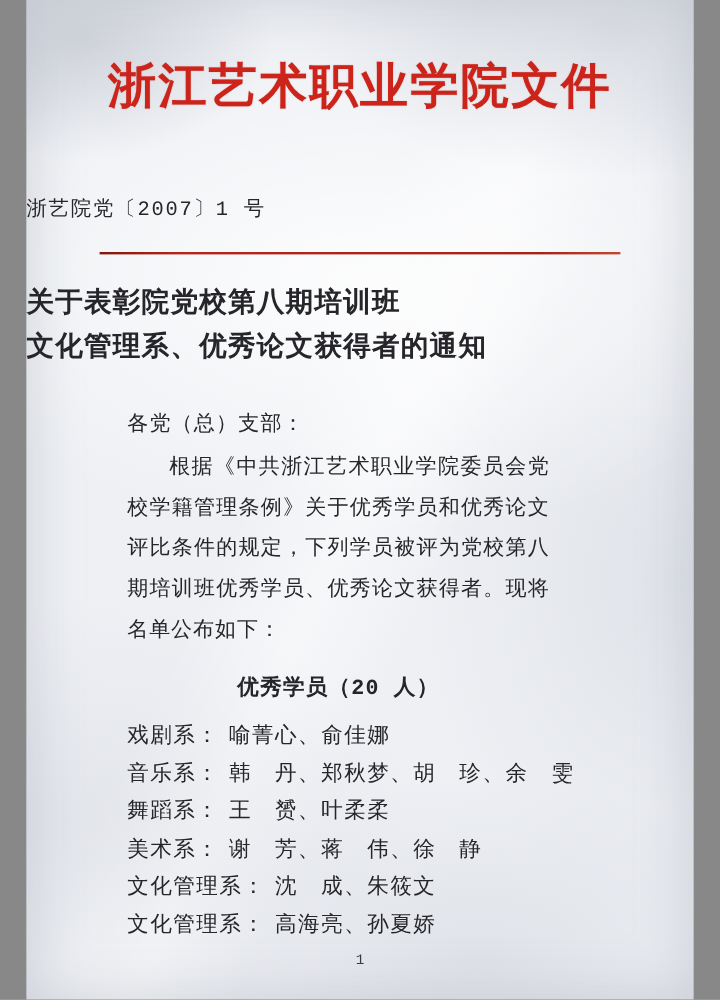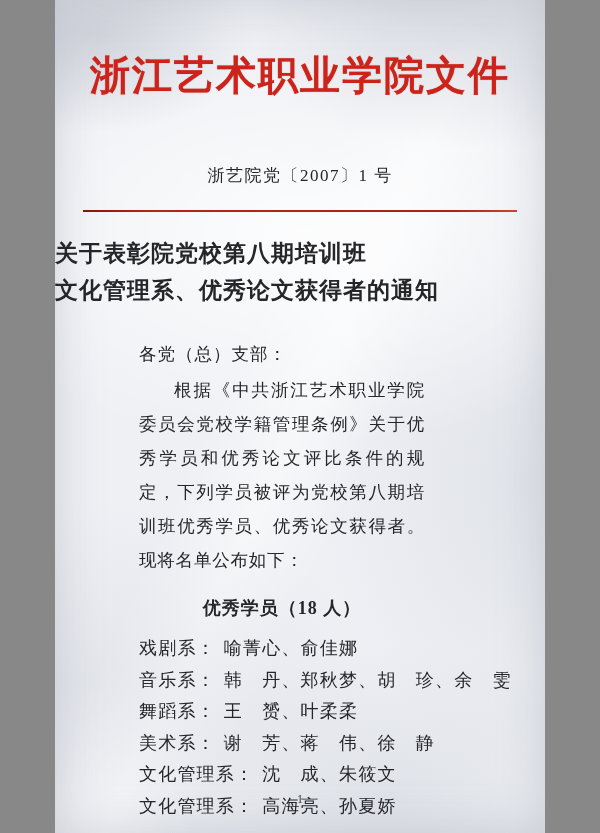--- a/index.html
+++ b/index.html
@@ -3,49 +3,49 @@
 <meta charset="utf-8">
 <style>
   html, body {
     margin: 0;
     padding: 0;
     background: #888;
     font-family: "Liberation Serif", "DejaVu Serif", serif;
   }
   .page {
     position: relative;
-    width: 490px;
+    width: 556px;
     height: 833px;
     margin: 0 auto;
     overflow: hidden;
     color: #26262a;
     background-color: #eef0f4;
     background-image:
       radial-gradient(ellipse 260px 160px at 8% 4%,  rgba(188,192,203,0.60), transparent 62%),
       radial-gradient(ellipse 420px 200px at 88% 3%, rgba(198,202,212,0.55), transparent 62%),
       radial-gradient(ellipse 520px 300px at 50% 28%, rgba(255,255,255,0.85), transparent 72%),
       radial-gradient(ellipse 300px 420px at 97% 58%, rgba(204,208,217,0.40), transparent 70%),
       radial-gradient(ellipse 420px 260px at 6% 82%,  rgba(209,212,220,0.38), transparent 70%),
       radial-gradient(ellipse 380px 220px at 68% 96%, rgba(203,207,216,0.42), transparent 70%),
       linear-gradient(115deg, transparent 40%, rgba(255,255,255,0.5) 50%, transparent 60%);
     box-shadow: inset 0 0 46px rgba(148,152,165,0.38);
+    font-family: Liberation Mono, monospace;
   }
   .doc-header {
     margin: 52px 30px 0 30px;
     text-align: center;
     font-size: 40px;
     font-weight: bold;
     letter-spacing: 2px;
     line-height: 1.2;
     color: #cc231a;
     text-shadow: 0 0 1px rgba(170,20,10,0.45);
   }
   .doc-number {
     margin-top: 66px;
-    text-align: center;
     font-size: 17px;
     letter-spacing: 1.5px;
     line-height: 20px;
   }
   .red-rule {
     width: 434px;
     height: 2px;
     margin: 24px auto 0 auto;
     background: linear-gradient(to right, #7e1810, #b4251a 15%, #a5241a 85%, #c04a35);
   }
@@ -113,21 +113,21 @@
     <div>关于表彰院党校第八期培训班</div>
     <div>文化管理系、优秀论文获得者的通知</div>
   </div>
 
   <div class="doc-body">
 
     <p class="salutation">各党（总）支部：</p>
 
     <p class="para">根据《中共浙江艺术职业学院委员会党校学籍管理条例》关于优秀学员和优秀论文评比条件的规定，下列学员被评为党校第八期培训班优秀学员、优秀论文获得者。现将名单公布如下：</p>
 
-    <p class="section-heading">优秀学员（18 人）</p>
+    <p class="section-heading">优秀学员（20 人）</p>
 
     <div class="awardee-list">
 
       <div class="awardee-row">
         <span class="group">戏剧系：</span><span class="names">喻菁心、俞佳娜</span>
       </div>
 
       <div class="awardee-row">
         <span class="group">音乐系：</span><span class="names">韩　丹、郑秋梦、胡　珍、余　雯</span>
       </div>

